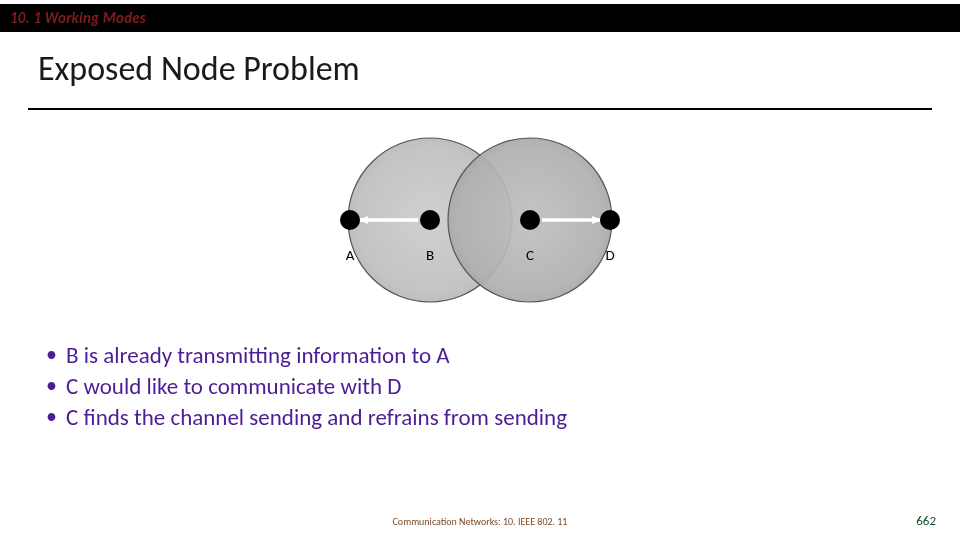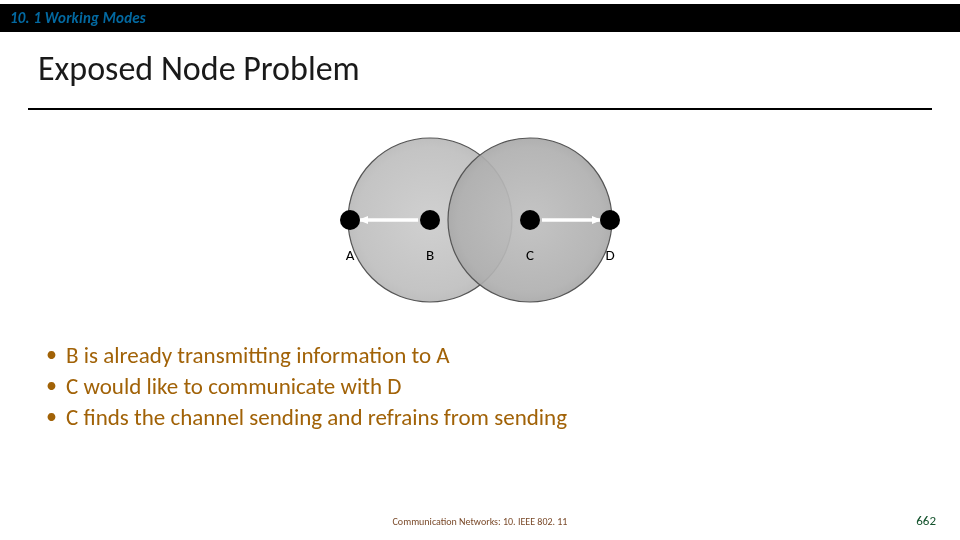--- a/index.html
+++ b/index.html
@@ -1,26 +1,26 @@
 <!DOCTYPE html>
 <html><head>
 <meta charset="utf-8">
 <style>
   * { margin: 0; padding: 0; box-sizing: border-box; }
   html, body { width: 960px; height: 540px; background: #fff; font-family: Calibri, "Segoe UI", Arial, sans-serif; overflow: hidden; }
   .slide { position: relative; width: 960px; height: 540px; }
   .section-bar { position: absolute; top: 4px; left: 0; width: 100%; height: 28px; background: #000; }
-  .section-text { position: absolute; top: 4px; left: 10px; height: 28px; line-height: 28px; color: #0369a1; font-style: italic; font-weight: 700; font-size: 15px; letter-spacing: 0.2px; }
+  .section-text { position: absolute; top: 4px; left: 10px; height: 28px; line-height: 28px; color: #7f1d1d; font-style: italic; font-weight: 700; font-size: 15px; letter-spacing: 0.2px; }
   .title { position: absolute; top: 48px; left: 38px; font-size: 34px; color: #1a1a1a; font-weight: 400; }
   .title-underline { position: absolute; top: 108px; left: 28px; width: 904px; height: 0; border-top: 2px solid #000; }
   .diagram { position: absolute; top: 150px; left: 300px; width: 360px; height: 140px; }
   .diagram svg { width: 100%; height: 100%; overflow: visible; }
   .node-label { font-size: 15px; fill: #000; text-anchor: middle; font-family: Calibri, Arial, sans-serif; }
   .bullets { position: absolute; top: 340px; left: 40px; width: 880px; }
-  .bullets li { list-style: none; font-size: 23px; color: #a16207; line-height: 1.35; padding-left: 26px; position: relative; }
+  .bullets li { list-style: none; font-size: 23px; color: #4c1d95; line-height: 1.35; padding-left: 26px; position: relative; }
   .bullets li::before { content: "•"; position: absolute; left: 6px; top: 0; font-size: 22px; }
   .footer-center { position: absolute; bottom: 12px; left: 0; width: 100%; text-align: center; font-size: 10px; color: #7a4a2a; }
   .footer-right { position: absolute; bottom: 12px; right: 24px; font-size: 13px; color: #14532d; }
 </style>
 </head>
 <body>
 
 <div class="slide">
 
   <div class="section-bar"></div>

